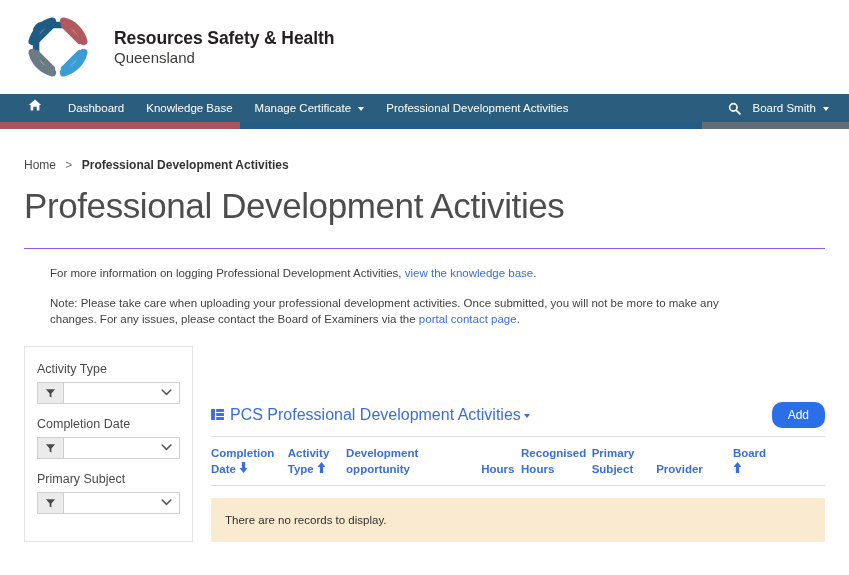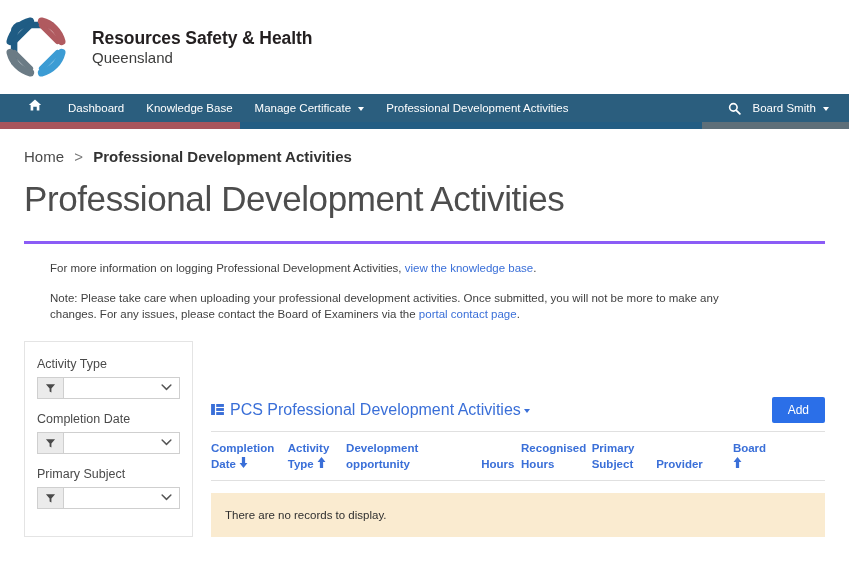--- a/index.html
+++ b/index.html
@@ -10,20 +10,21 @@
     font-family: "Liberation Sans", sans-serif;
     color: #333;
     overflow: hidden;
   }
 
   
   .brand-header {
     height: 94px;
     display: flex;
     align-items: center;
+    padding-left: 22px;
     background: #ffffff;
   }
   .brand-logo { width: 72px; height: 72px; flex: none; }
   .brand-text { margin-left: 20px; line-height: 1.15; }
   .brand-line1 {
     font-size: 17.5px;
     font-weight: bold;
     color: #231f20;
     letter-spacing: -0.1px;
   }
@@ -78,41 +79,41 @@
   }
 
   
   .stripe { height: 7px; display: flex; width: 100%; }
   .stripe-red { width: 240px; }
   .stripe-blue { flex: 1 1 auto; }
   .stripe-grey { width: 147px; }
 
   
   .breadcrumb {
-    padding: 19px 0 0 24px;
-    font-size: 15px;
+    padding: 29px 0 0 24px;
+    font-size: 12px;
     color: #4a4a4a;
   }
   .breadcrumb a { color: #4a4a4a; text-decoration: none; cursor: pointer; }
   .breadcrumb .sep { margin: 0 6px; color: #777; }
   .breadcrumb .current { font-weight: bold; color: #333; }
 
   
   .page-title {
     margin: 14px 0 0 24px;
     font-size: 35px;
     font-weight: normal;
     color: #4d4d4d;
     letter-spacing: -0.4px;
   }
 
   
   .info-panel {
     margin: 22px 24px 0 24px;
-    border-top: 3px solid #8b5cf6;
+    border-top: 1px solid #8b5cf6;
     padding: 16px 0 0 26px;
     font-size: 11.5px;
     color: #3f3f3f;
     line-height: 1.45;
   }
   .info-panel p { margin: 0 0 13px 0; max-width: 710px; }
   .info-panel p.last { margin-bottom: 0; }
   .info-panel a { color: #3a6fd8; text-decoration: none; cursor: pointer; }
 
   
@@ -197,21 +198,21 @@
     margin-left: 3px;
     vertical-align: middle;
   }
   .add-btn {
     margin-left: auto;
     background: #2b6fe8;
     color: #ffffff;
     font-size: 12px;
     font-family: "Liberation Sans", sans-serif;
     border: none;
-    border-radius: 2px;
+    border-radius: 10px;
     padding: 6px 16px;
     cursor: pointer;
   }
   .grid-table {
     width: 100%;
     border-collapse: collapse;
     border-top: 1px solid #e0e0e0;
     table-layout: fixed;
   }
   .grid-table th {

